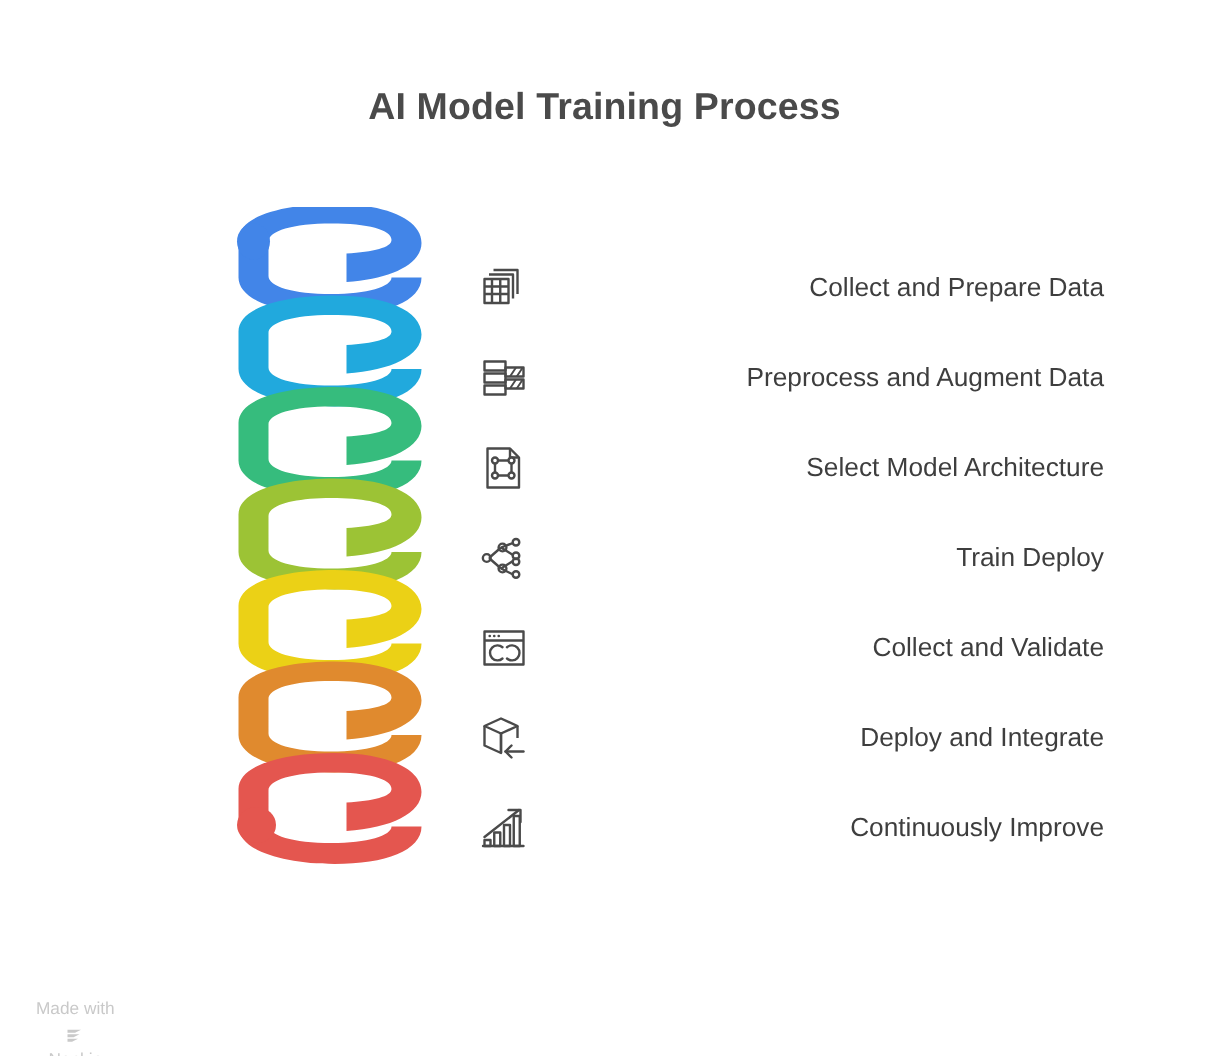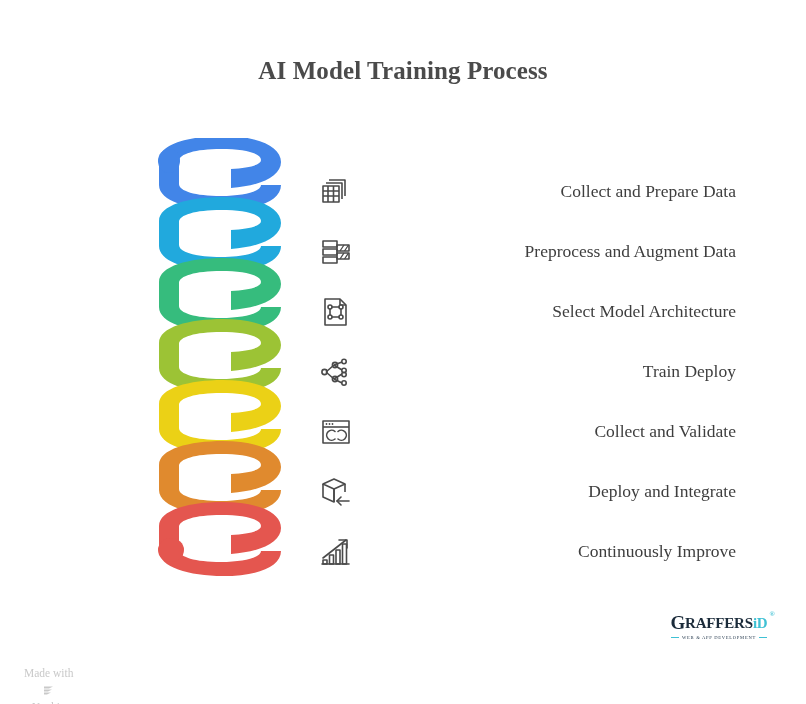--- a/index.html
+++ b/index.html
@@ -15,21 +15,20 @@
     font-family: "Liberation Sans", sans-serif;
     -webkit-font-smoothing: antialiased;
   }
 
   #canvas {
     position: absolute;
     left: 0; top: 0;
     width: 672px;
     height: 704px;
     background: #ffffff;
-    font-family: Liberation Serif, serif;
   }
 
   
   #page-title {
     position: absolute;
     left: 0;
     top: 57px;
     width: 806px;
     text-align: center;
     font-size: 25px;
@@ -316,31 +315,20 @@
           <rect x="22.5" y="8" width="4" height="20"></rect>
           <path d="M3 22L26 4" stroke-linecap="round"></path>
           <path d="M19 4h8v8" stroke-linecap="round" stroke-linejoin="round" transform="rotate(0)"></path>
         </svg>
       </span>
       <span class="step-label">Continuously Improve</span>
     </div>
 
   </div>
 
-  <div id="brand-logo">
-    <div id="brand-wordmark">
-      <span class="big-g">G</span><span>RAFFERS</span><span class="id-part">iD</span>
-      <span id="brand-registered">®</span>
-    </div>
-    <div id="brand-tagline">
-      <span class="rule"></span>
-      <span>WEB &amp; APP DEVELOPMENT</span>
-      <span class="rule"></span>
-    </div>
-  </div>
 
   <div id="napkin-watermark">
     <span>Made with</span>
     <span>
       <svg width="12" height="12" viewBox="0 0 12 12">
         <path d="M1 2.5h9l-4 2h-5z M1 5.5h8l-4 2h-4z M1 8.5h7l-4 2h-3z" fill="#c9c9c9"></path>
       </svg>
     </span>
     <span>Napkin</span>
   </div>

